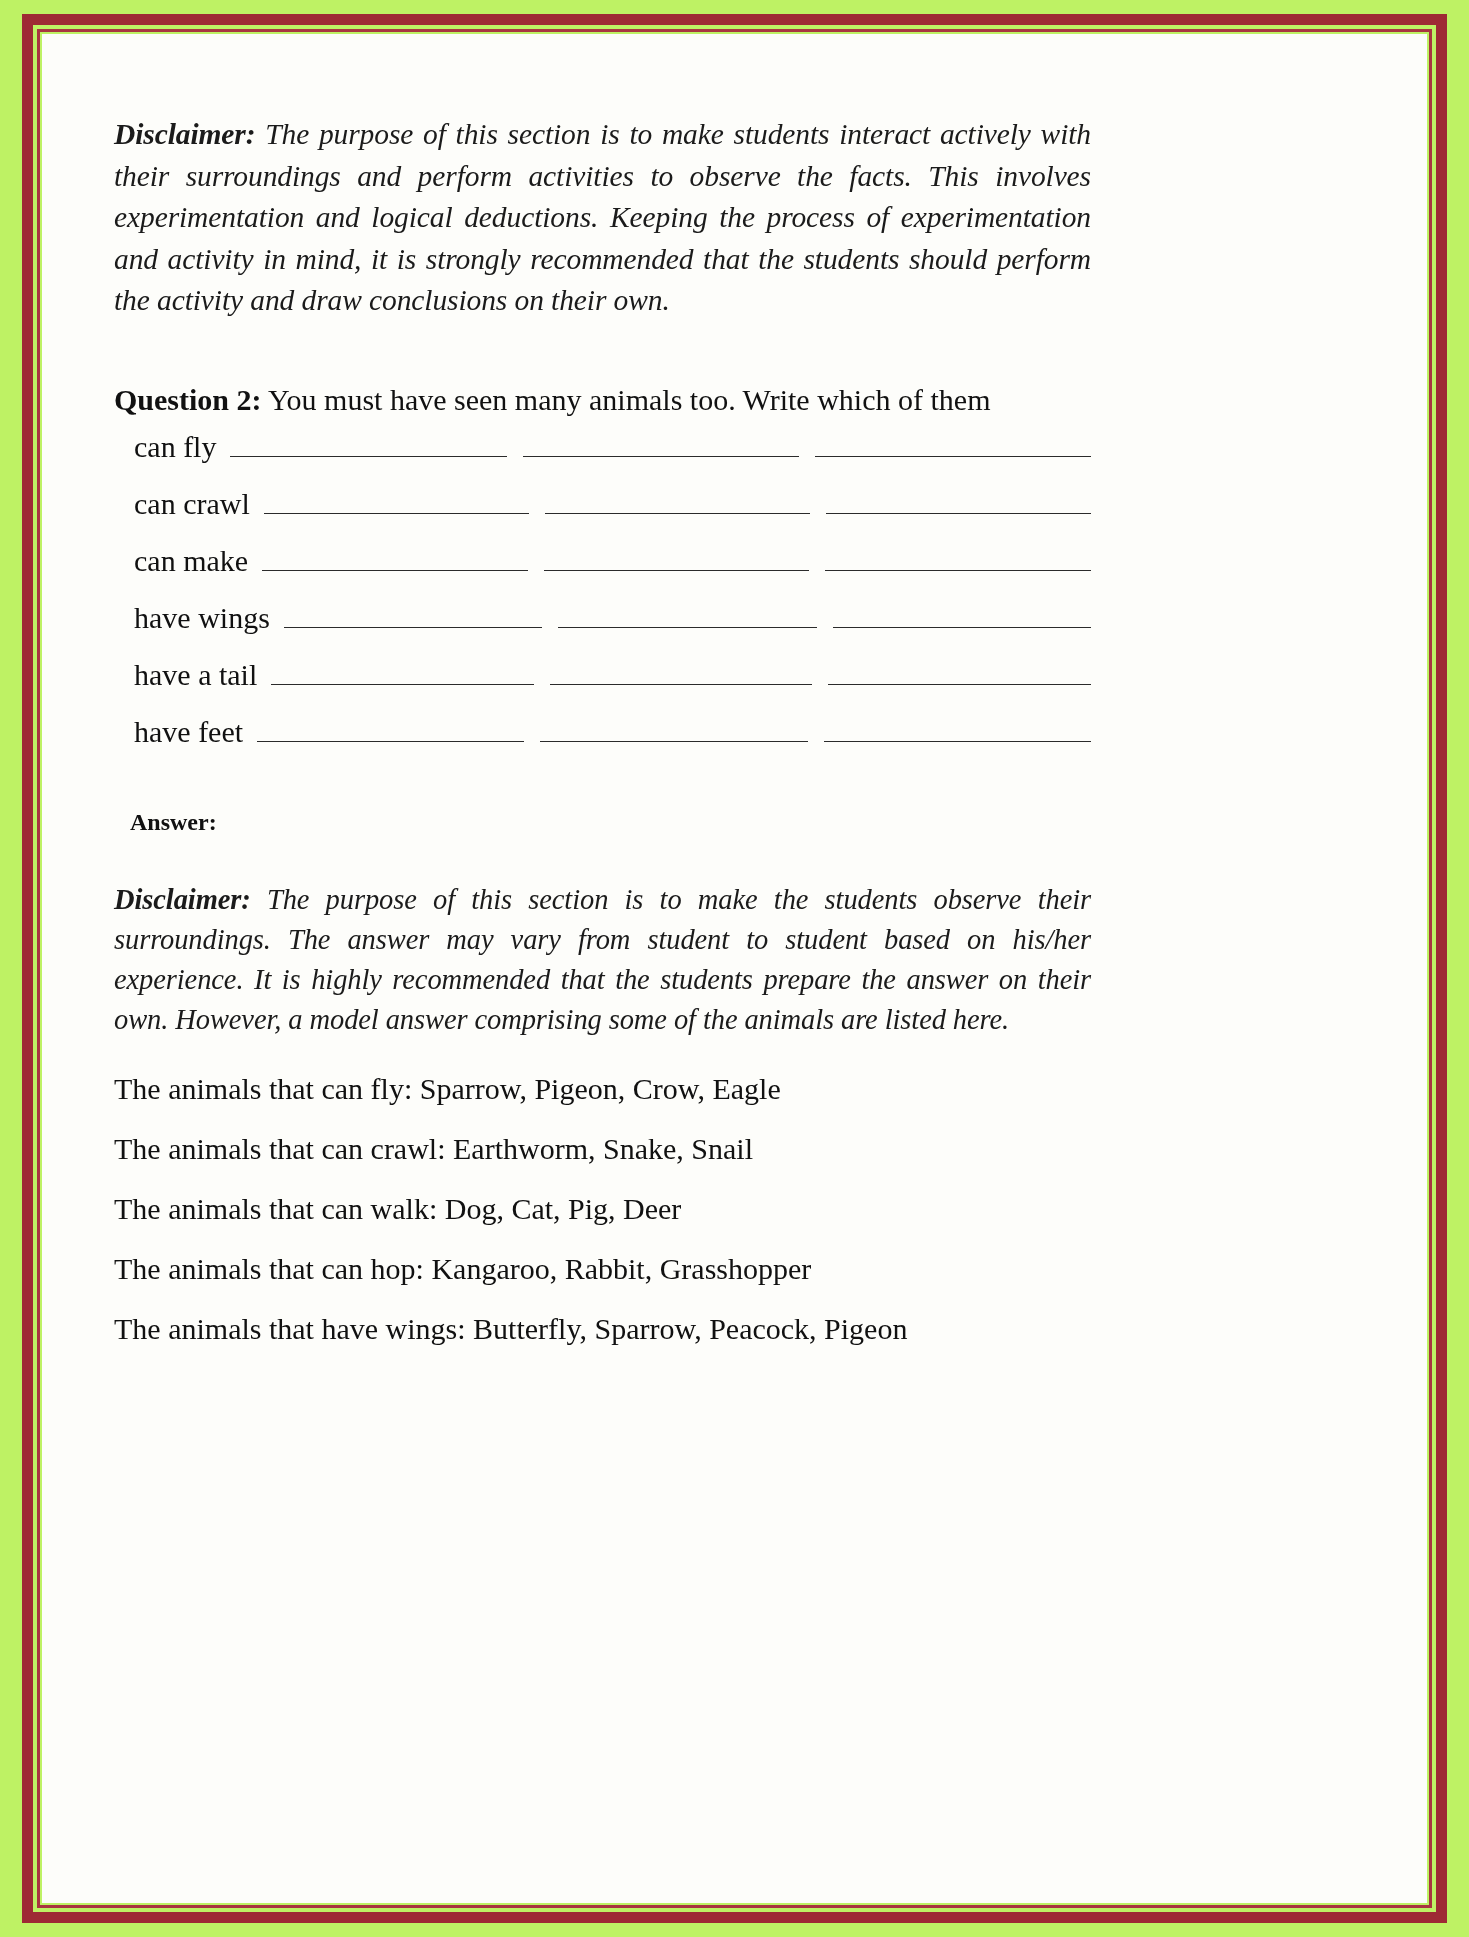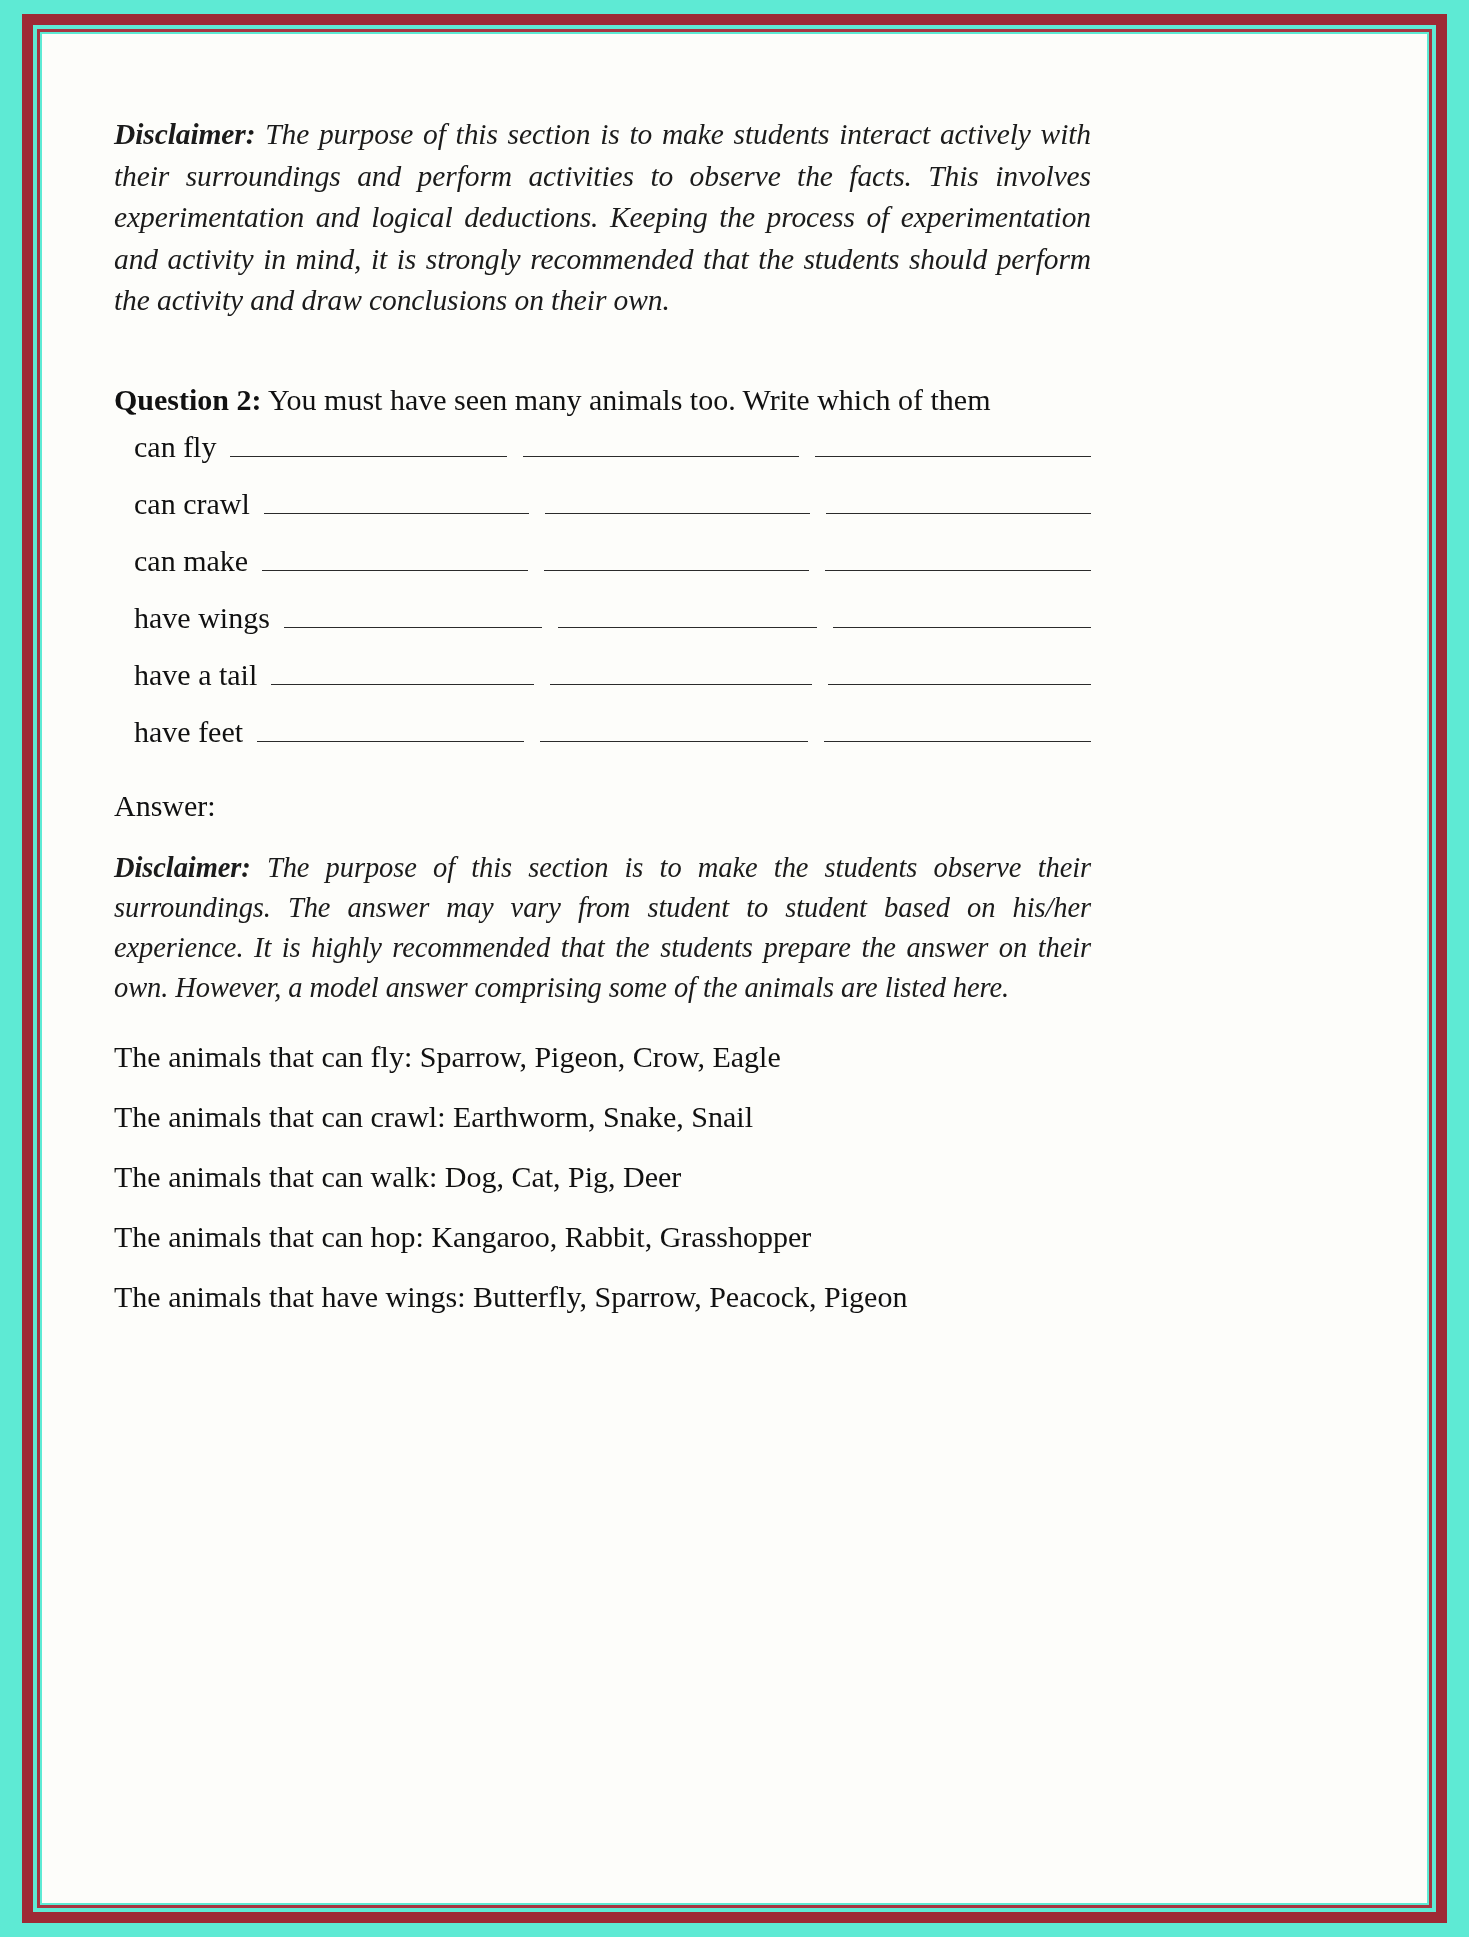--- a/index.html
+++ b/index.html
@@ -12,21 +12,21 @@
     background: #ffffff;
     font-family: "Liberation Serif", "DejaVu Serif", serif;
     overflow: hidden;
   }
 
   
   .page {
     position: relative;
     width: 1469px;
     height: 1937px;
-    background: #5eead4;
+    background: #bef264;
     box-sizing: border-box;
   }
   .frame-outer {
     position: absolute;
     left: 22px;
     top: 14px;
     right: 22px;
     bottom: 14px;
     border: 11px solid #9e2a35;
     box-sizing: border-box;
@@ -125,24 +125,24 @@
     height: 1px;
     background: #2b2b2b;
     flex: 1 1 auto;
   }
   .seg-gap {
     flex: 0 0 16px;
   }
 
   
   .answer-heading {
-    font-size: 30px;
-    font-weight: normal;
-    color: #111;
-    margin: 0;
+    font-size: 24px;
+    font-weight: bold;
+    color: #111;
+    margin: 16px;
     line-height: 40px;
   }
 
   
   .answer-line {
     font-size: 30px;
     line-height: 38px;
     color: #111;
     margin: 0;
     white-space: nowrap;

